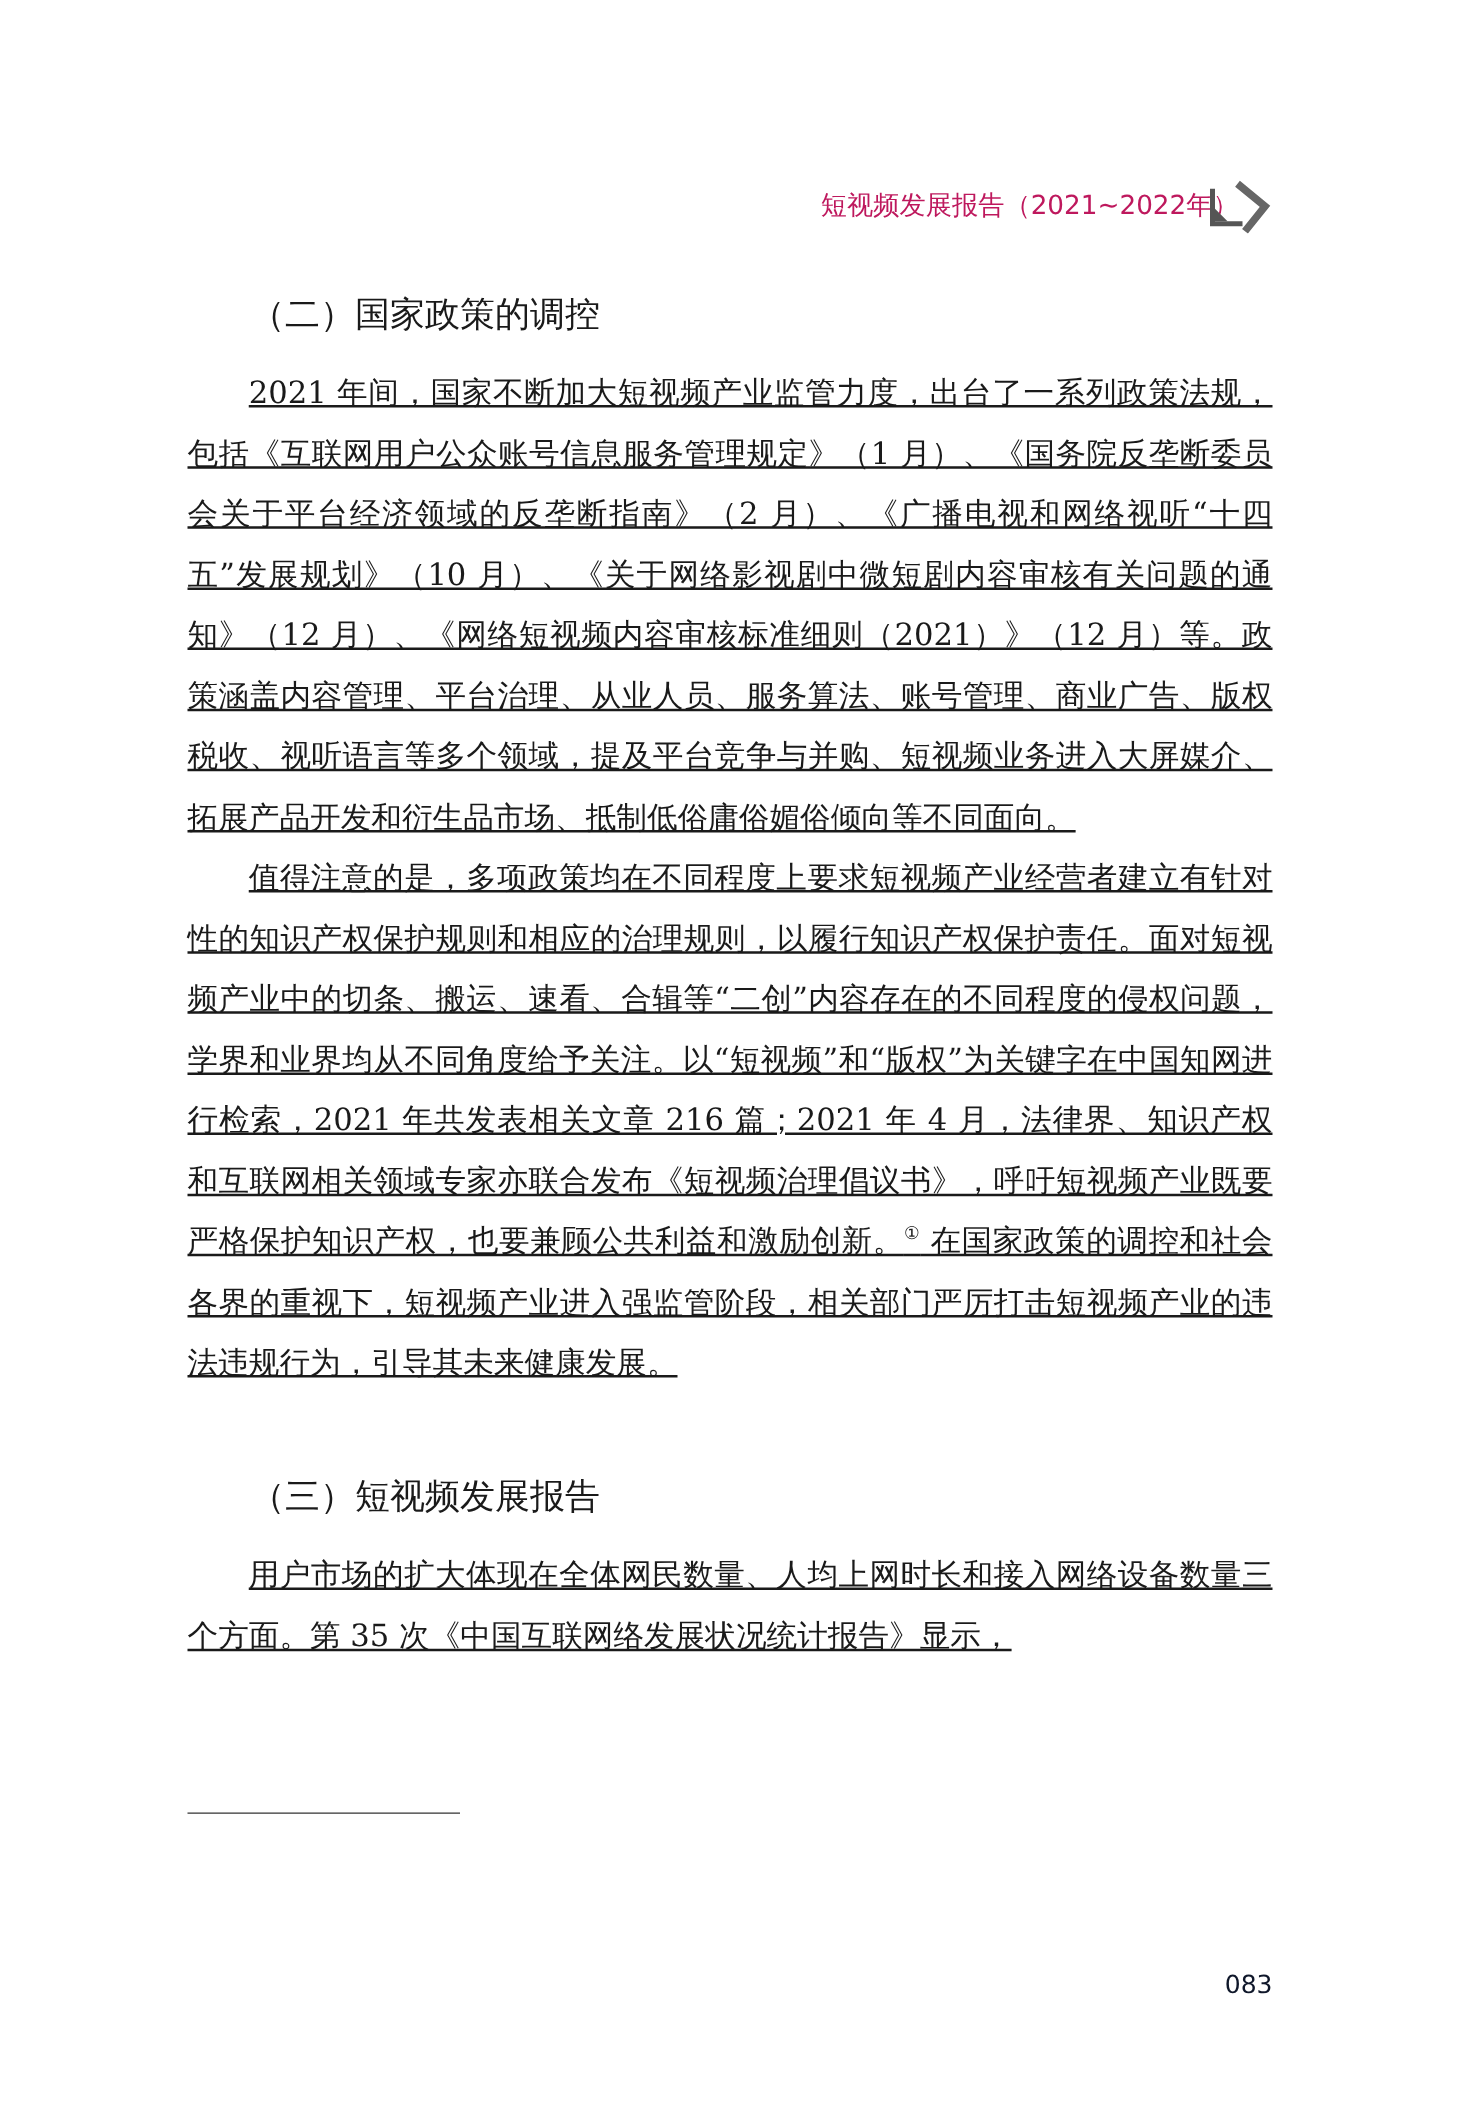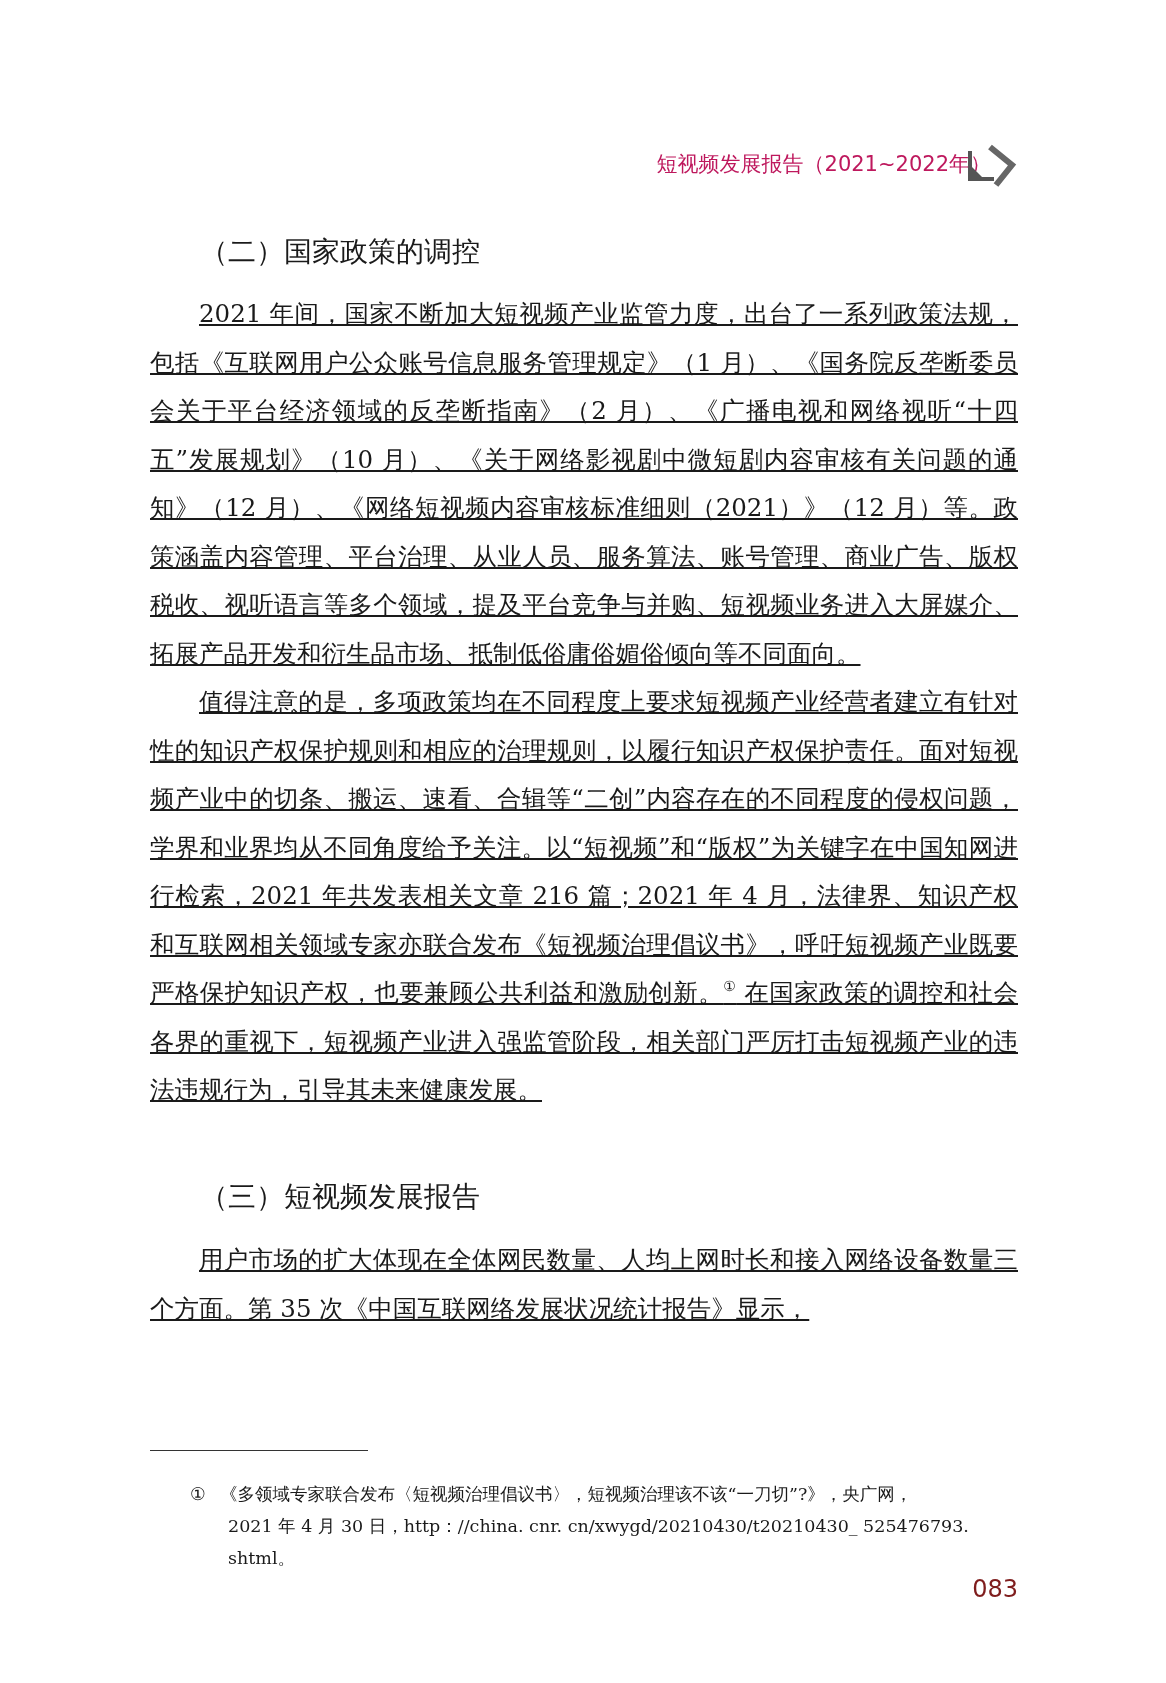--- a/index.html
+++ b/index.html
@@ -21,21 +21,21 @@
   .para { margin: 0; text-indent: 2em; }
   .rule { position: absolute; left: 150px; top: 1450px; width: 218px; height: 1px; background: #333; }
   .footnote {
     position: absolute; left: 190px; top: 1478px; width: 830px;
     font-family: "DejaVu Serif", serif; font-size: 17.5px; line-height: 32px; color: #1a1a1a;
   }
   .fn-marker { display: inline-block; width: 30px; }
   .fn-line2 { padding-left: 38px; }
   .page-number {
     position: absolute; top: 1575px; right: 148px;
-    font-family: "DejaVu Sans", sans-serif; font-size: 24px; color: #7f1d1d; text-align: right;
+    font-family: "DejaVu Sans", sans-serif; font-size: 20px; color: #0f172a; text-align: right;
   }
   sup.note { font-size: 14px; vertical-align: 10px; line-height: 0; }
 </style>
 </head>
 <body>
 
 <div class="running-head">短视频发展报告（2021~2022年）</div>
 <svg class="head-icon" viewBox="0 0 50 44">
   <polyline points="2,8 2,36 26,36" fill="none" stroke="#555" stroke-width="4"></polyline>
   <polygon points="4,34 4,24 14,34" fill="#555"></polygon>
@@ -51,17 +51,15 @@
 
 <div class="section-title" style="top:1178px;">（三）短视频发展报告</div>
 
 <div class="body-text" style="top:1236px;">
   <p class="para">用户市场的扩大体现在全体网民数量、人均上网时长和接入网络设备数量三个方面。第 35 次《中国互联网络发展状况统计报告》显示，</p>
 </div>
 
 <div class="rule"></div>
 
 <div class="footnote">
-  <div><span class="fn-marker">①</span><span>《多领域专家联合发布〈短视频治理倡议书〉，短视频治理该不该“一刀切”?》，央广网，</span></div>
-  <div class="fn-line2">2021 年 4 月 30 日，http：//china. cnr. cn/xwygd/20210430/t20210430_ 525476793. shtml。</div>
 </div>
 
 <div class="page-number">083</div>
 
 </body></html>

